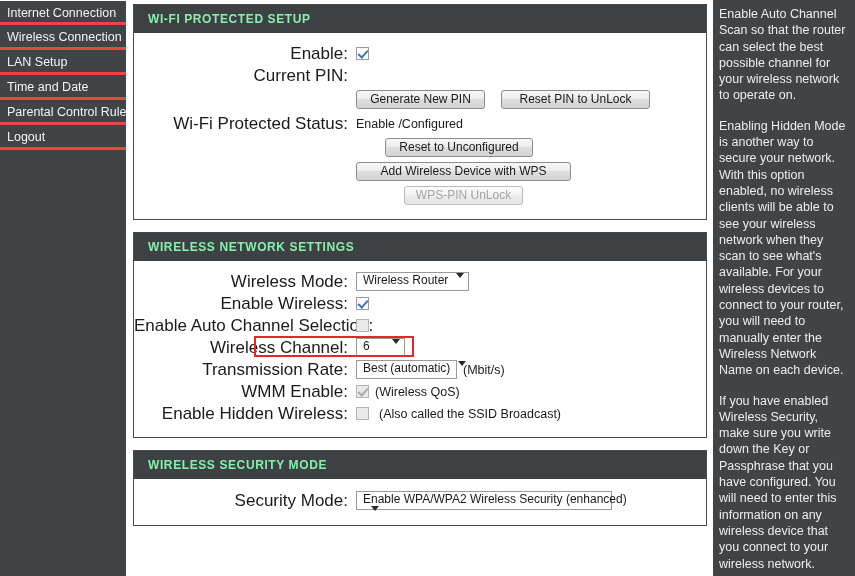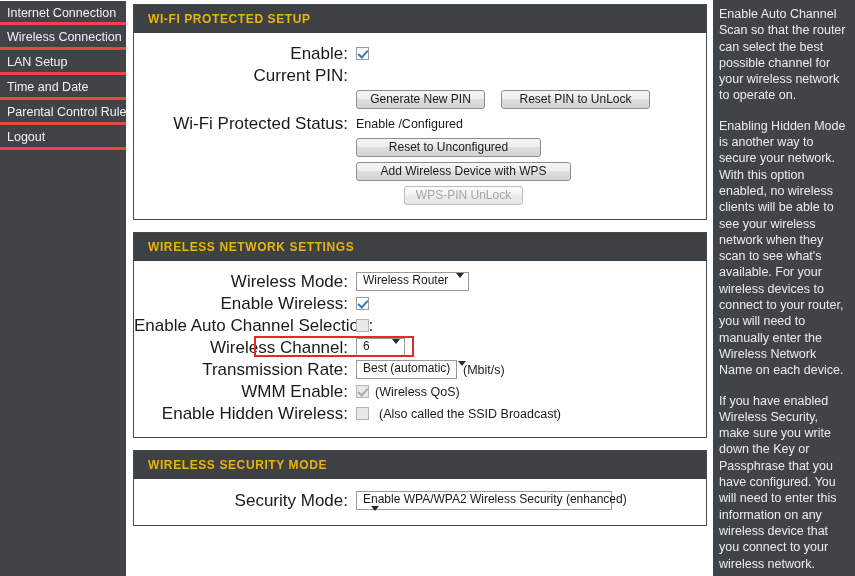--- a/index.html
+++ b/index.html
@@ -55,21 +55,21 @@
     box-sizing: border-box;
     position: relative;
   }
   .panel {
     border: 1px solid #4a4a4a;
     margin-bottom: 12px;
     background: #ffffff;
   }
   .panel-header {
     background: #3d4144;
-    color: #eab308;
+    color: #86efac;
     font-weight: bold;
     font-size: 12px;
     letter-spacing: 0.6px;
     padding: 7px 0 7px 14px;
     height: 14px;
     line-height: 14px;
   }
   .panel-body {
     padding: 10px 0 12px 0;
   }
@@ -274,21 +274,21 @@
         <div class="row">
           <div class="lbl">Wi-Fi Protected Status:</div>
           <div class="fld">
             <span class="statval">Enable /Configured</span>
           </div>
         </div>
 
         <div class="row" style="margin-top:3px;">
           <div class="lbl"></div>
           <div class="fld">
-            <button class="btn" style="width:185px;">Reset to Unconfigured</button>
+            <button class="btn" style="width:148px;margin-left:29px;">Reset to Unconfigured</button>
           </div>
         </div>
 
         <div class="row" style="margin-top:3px;">
           <div class="lbl"></div>
           <div class="fld">
             <button class="btn" style="width:215px;">Add Wireless Device with WPS</button>
           </div>
         </div>
 

